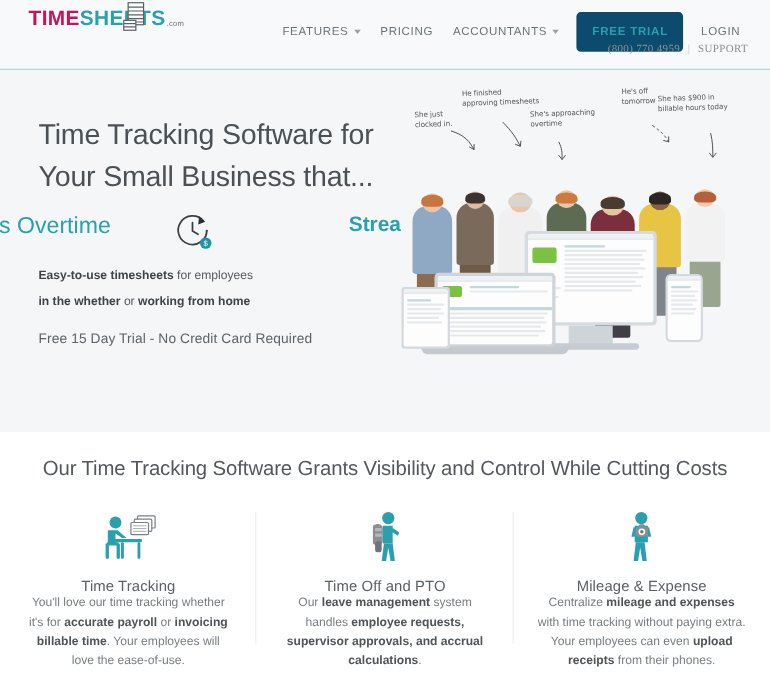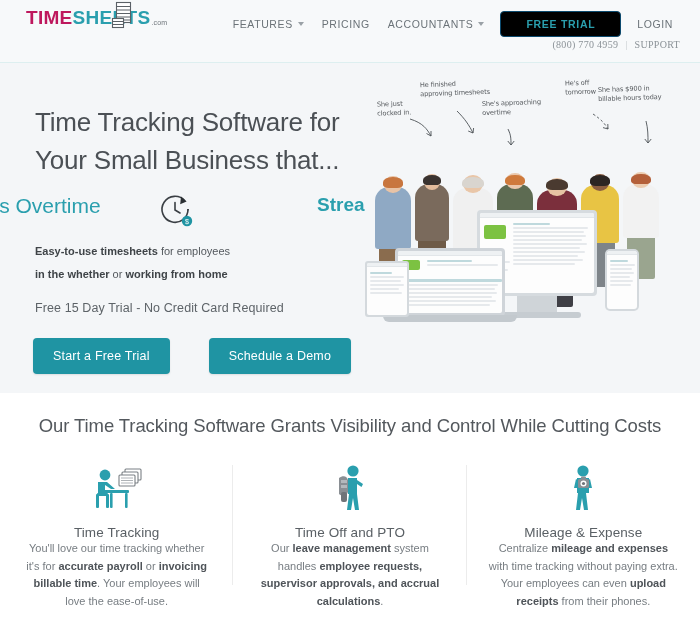--- a/index.html
+++ b/index.html
@@ -23,21 +23,21 @@
 
   .nav { position:absolute; right:18px; top:11px; display:flex; align-items:center; gap:0px; }
   .nav-item {
     font-size:10.5px; letter-spacing:.6px; color:#6b7378; padding:4px 9px;
     display:flex; align-items:center; gap:5px; cursor:pointer; white-space:nowrap;
   }
   .caret { width:0; height:0; border-left:3px solid transparent; border-right:3px solid transparent;
            border-top:4px solid #9aa1a6; display:inline-block; }
   .nav-pill {
     font-size:10.5px; letter-spacing:.7px; font-weight:bold; color:#2a9fae;
-    border:1px solid #0c4a6e; border-radius:4px; padding:6px 25px; margin:0 7px; background:#000000;
+    border:6px solid #0c4a6e; border-radius:4px; padding:6px 8px; margin:0 7px; background:#0c4a6e;
     cursor:pointer; white-space:nowrap;
   }
   .subnav { position:absolute; right:20px; top:39px; display:flex; align-items:center; gap:7px;
             font-size:10px; color:#8b9297; letter-spacing:.3px; }
   .subnav .sep { color:#c4c9cc; }
   .subnav span { cursor:pointer;font-family:Liberation Serif, serif; }
   .rule { position:absolute; left:0; top:62px; width:700px; height:3px;
           background:linear-gradient(#ddeff0 0 1px,#2e8b97 1px 2px,#cfe6e9 2px 3px); }
 
   
@@ -175,24 +175,20 @@
         <div class="rot-b">Strea</div>
       </div>
 
       <div class="sub">
         <b>Easy-to-use timesheets</b><span> for employees</span><br>
         <b>in the whether</b><span> or </span><b>working from home</b>
       </div>
 
       <div class="trialline">Free 15 Day Trial - No Credit Card Required</div>
 
-      <div class="btns">
-        <button class="btn">Start a Free Trial</button>
-        <button class="btn">Schedule a Demo</button>
-      </div>
     </div>
 
     <div class="hero-art">
       <div id="annot-layer">
           <div class="annot" style="left: 12px; top: 37px; white-space: pre;">She just
 clocked in.</div>
           <div class="annot" style="left: 55px; top: 17px; white-space: pre;">He finished
 approving timesheets</div>
           <div class="annot" style="left: 117px; top: 36px; white-space: pre;">She's approaching
 overtime</div>

